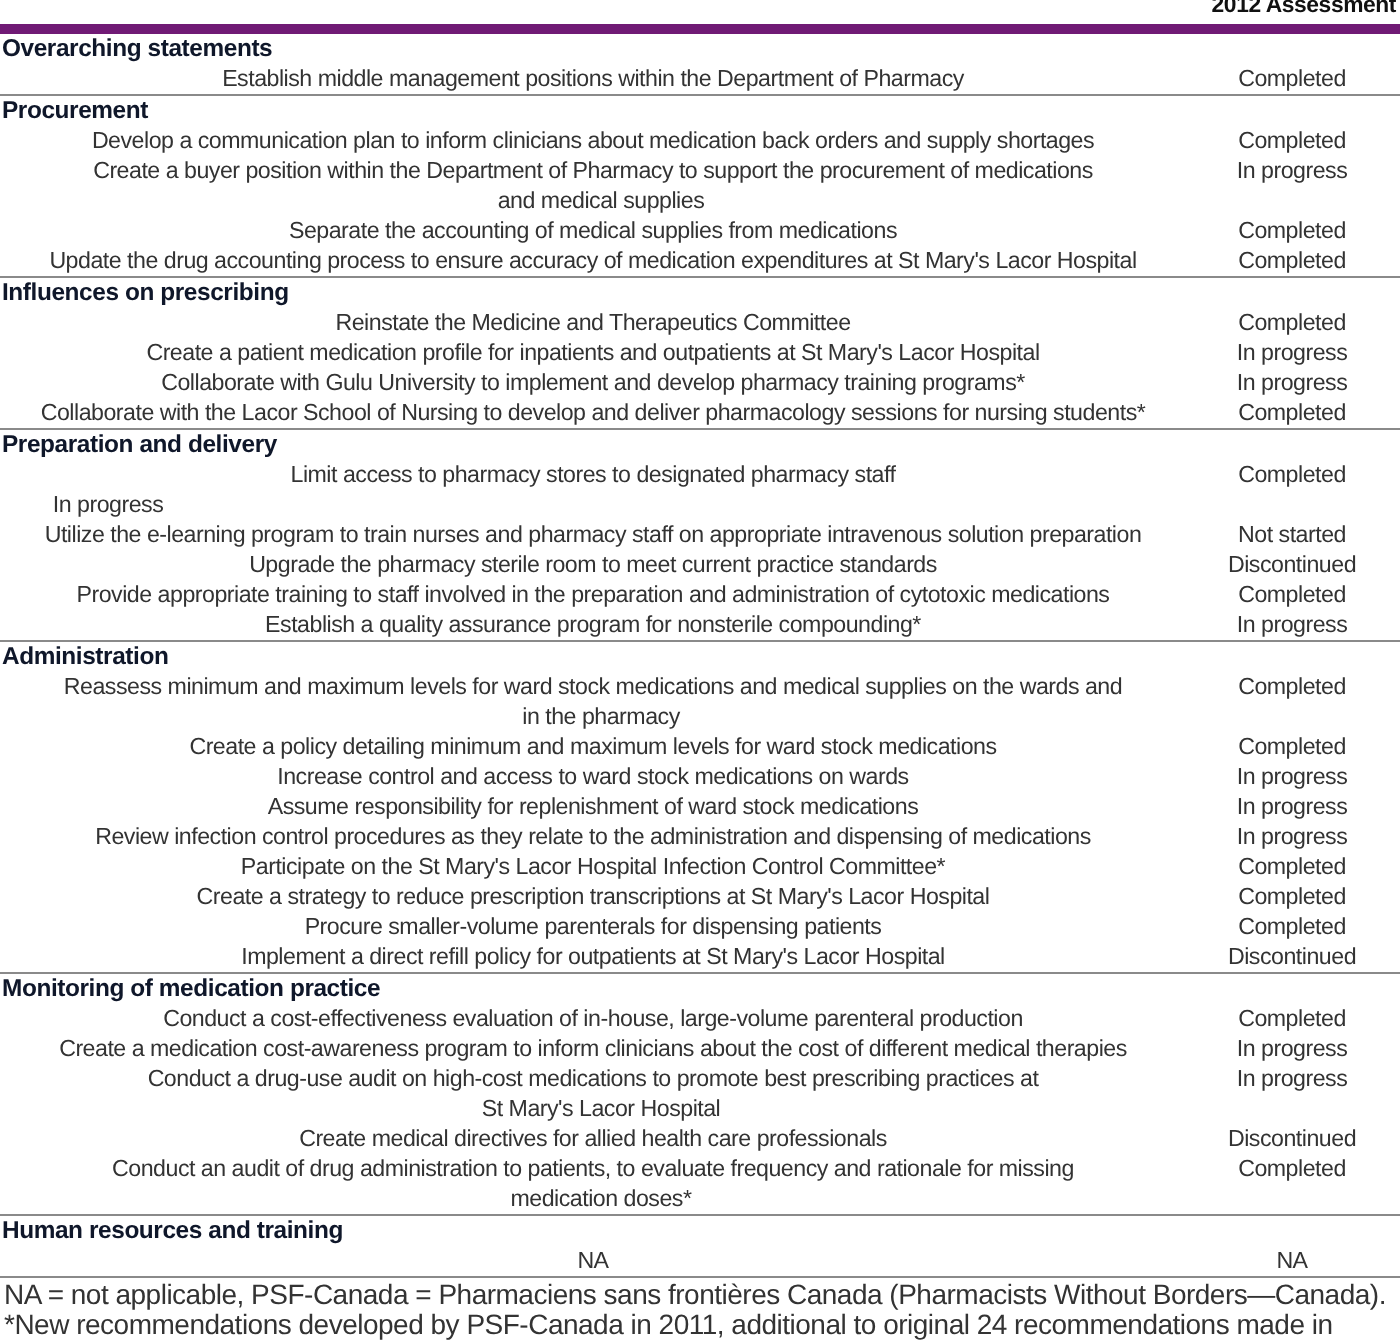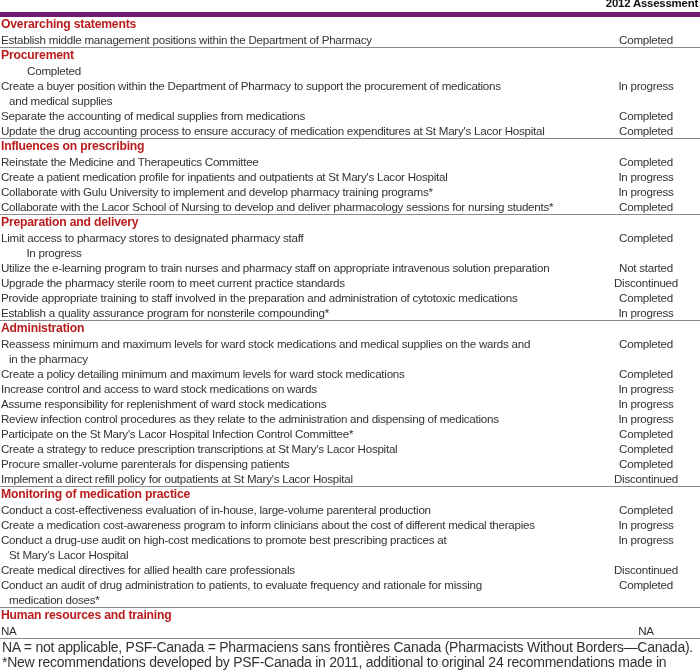--- a/index.html
+++ b/index.html
@@ -1,23 +1,23 @@
 <!DOCTYPE html>
 <html><head>
 <meta charset="utf-8">
 <style>
   html, body { margin: 0; padding: 0; background: #ffffff; }
   body { width: 700px; height: 671px; overflow: hidden; font-family: "Liberation Sans", sans-serif; color: #222; }
   .tbl { position: relative; width: 700px; }
   .head { height: 12px; position: relative; border-bottom: 5px solid #701a75; }
   .head .col { position: absolute; right: 2px; top: -3px; font-size: 11.4px; font-weight: bold; color: #111; letter-spacing: -0.2px; }
   .section { border-bottom: 1px solid #8a8a8a; }
-  .sec-title { font-weight: bold; font-size: 12.2px; color: #b91c1c; height: 15px; line-height: 15px; padding-left: 1px; letter-spacing: -0.2px; }
+  .sec-title { font-weight: bold; font-size: 12.2px; color: #0f172a; height: 15px; line-height: 15px; padding-left: 1px; letter-spacing: -0.2px; }
   .row { display: flex; font-size: 11.6px; line-height: 15px; color: #333; letter-spacing: -0.25px; }
-  .row .desc { flex: 1; padding-left: 1px; }
+  .row .desc { flex: 1; padding-left: 1px; text-align: center; }
   .row .desc .cont { display: block; padding-left: 8px; }
   .row .stat { width: 108px; text-align: center; white-space: nowrap; }
   .foot { font-size: 14px; line-height: 15px; color: #333; padding-left: 2px; letter-spacing: -0.25px; padding-top: 1px; }
 </style>
 </head>
 <body>
 
 <div class="tbl">
   <div class="head">
     <span class="col">2012 Assessment</span>
@@ -26,20 +26,21 @@
       <div class="section">
         <div class="sec-title">Overarching statements</div>
         <div class="row">
           <div class="desc"><span>Establish middle management positions within the Department of Pharmacy</span></div>
           <div class="stat">Completed</div>
         </div>
       </div>
       <div class="section">
         <div class="sec-title">Procurement</div>
         <div class="row">
+          <div class="desc"><span>Develop a communication plan to inform clinicians about medication back orders and supply shortages</span></div>
           <div class="stat">Completed</div>
         </div>
         <div class="row">
           <div class="desc"><span>Create a buyer position within the Department of Pharmacy to support the procurement of medications</span><span class="cont">and medical supplies</span></div>
           <div class="stat">In progress</div>
         </div>
         <div class="row">
           <div class="desc"><span>Separate the accounting of medical supplies from medications</span></div>
           <div class="stat">Completed</div>
         </div>

